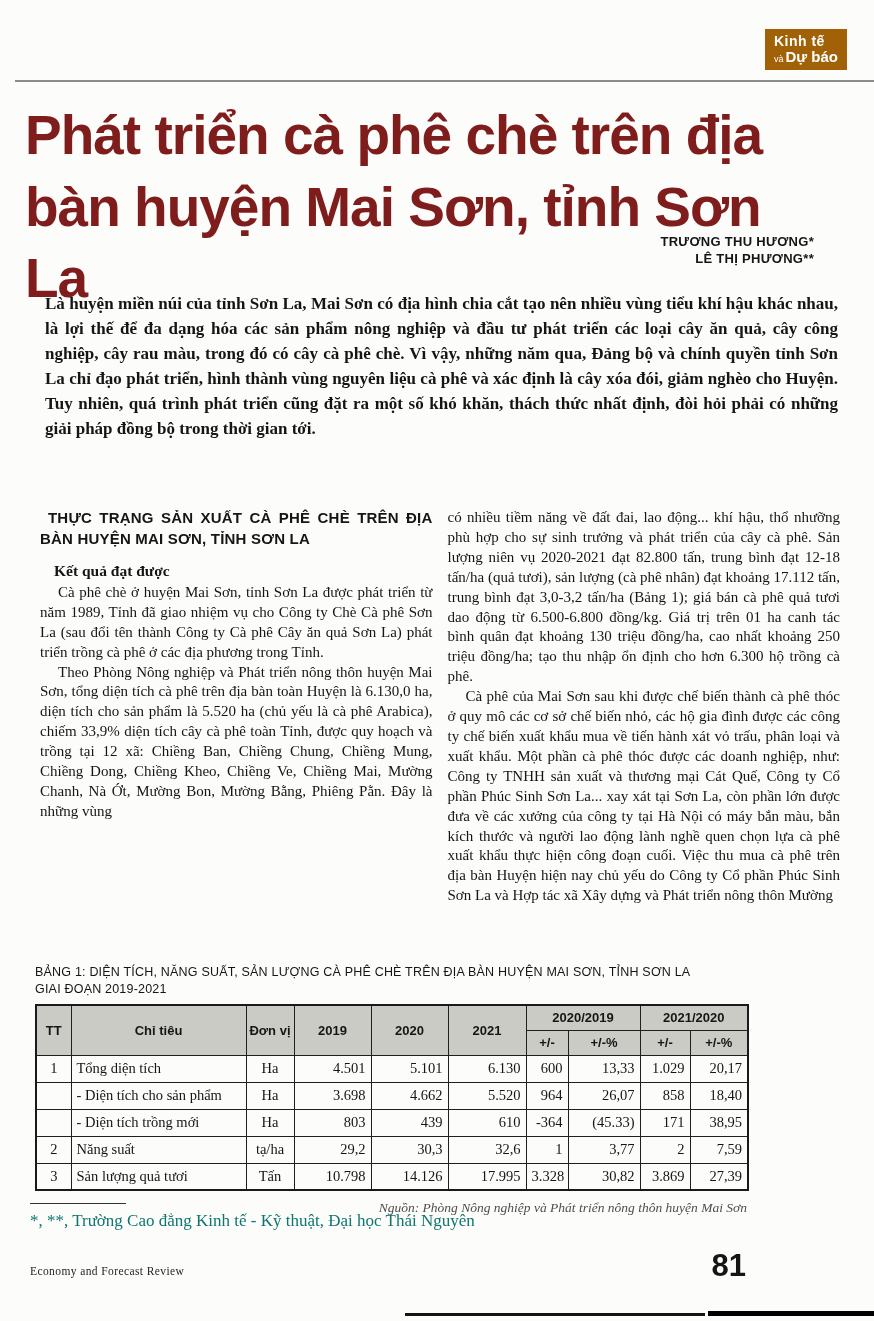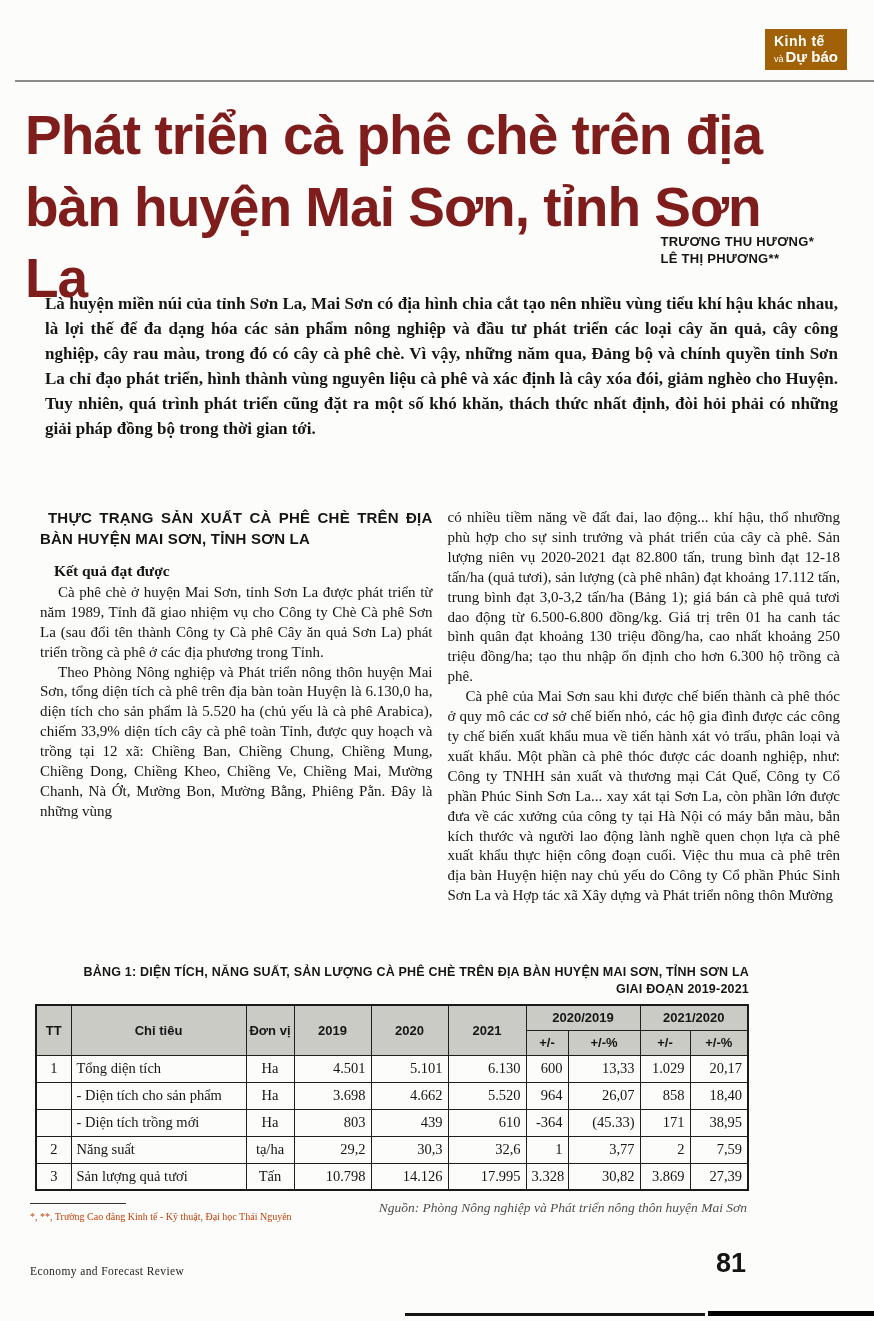--- a/index.html
+++ b/index.html
@@ -17,21 +17,21 @@
   .logo .l1 { display:block; font-size:14px; letter-spacing:0.5px; }
   .logo .l2 { display:block; font-size:15px; }
   .logo .sm { font-size:9px; font-weight:normal; margin-right:2px;margin-top:8px; }
   .header-rule { position:absolute; top:80px; left:15px; width:859px; height:2px; background:#8c8c8c; }
   .title {
     position:absolute; left:25px; top:100px; width:790px;
     font-family:"Liberation Sans", sans-serif; font-weight:bold;
     font-size:55px; line-height:1.3; letter-spacing:-1px; color:#7f1d1d;
   }
   .authors {
-    position:absolute; top:233px; right:60px; text-align:left;
+    position:absolute; top:233px; right:60px; text-align:right;
     font-family:"Liberation Sans", sans-serif; font-weight:bold;
     font-size:13px; line-height:17px; letter-spacing:0.3px;
   }
   .abstract {
     position:absolute; left:45px; top:292px; width:793px;
     font-weight:bold; font-size:17px; line-height:24.9px; text-align:justify;
   }
   
   .columns {
     position:absolute; left:40px; top:508px; width:800px; height:458px;
@@ -42,22 +42,22 @@
     font-family:"Liberation Sans", sans-serif; font-weight:bold;
     font-size:15px; line-height:20.5px; text-indent:8px; letter-spacing:0.2px;
     margin-bottom:12px;
   }
   .sub-heading { font-weight:bold; font-size:15.5px; text-indent:14px; margin-bottom:2px; }
   .col p { text-indent:18px; }
   .col p.no-indent { text-indent:0; }
   
   .table-block { position:absolute; left:30px; top:964px; width:800px; }
   .tbl-caption {
-    width:714px; margin-left:5px; text-align:right;
-    font-family:"Liberation Sans", sans-serif; font-weight:bold;
+    width:714px; margin-left:5px; text-align:left;
+    font-family:"Liberation Sans", sans-serif; font-weight:normal;
     font-size:12.5px; line-height:17px; letter-spacing:0.2px;
   }
   table.data {
     margin:6px 0 0 5px; width:712px; border-collapse:collapse; table-layout:fixed;
     border:2px solid #1a1a1a;
   }
   table.data th, table.data td { border:1px solid #1f1f1f; overflow:hidden; white-space:nowrap; }
   table.data thead th {
     background:#cbcbc6; font-family:"Liberation Sans", sans-serif;
     font-weight:bold; font-size:13px; height:25px; text-align:center;
@@ -65,25 +65,25 @@
   table.data tbody td { font-size:14.5px; height:27px; padding:1px 5px; }
   td.c { text-align:center; }
   td.r { text-align:right; }
   td.l { text-align:left; padding-left:5px; }
   .tbl-source {
     width:717px; margin-top:9px; text-align:right; font-style:italic;
     font-size:13.5px; color:#4d4d4d;
   }
   
   .footnote-rule { position:absolute; left:30px; top:1203px; width:96px; height:1px; background:#333; }
-  .footnote { position:absolute; left:30px; top:1211px; font-size:10px; color:#c2410c; }
+  .footnote { position:absolute; left:30px; top:1211px; font-size:17px; color:#0f766e; }
   .journal-name { position:absolute; left:30px; top:1265px; font-size:11.5px; letter-spacing:0.4px; color:#242424; }
   .page-number {
     position:absolute; right:128px; top:1248px;
-    font-family:"Liberation Sans", sans-serif; font-weight:bold; font-size:27px;
+    font-family:"Liberation Sans", sans-serif; font-weight:bold; font-size:31px;
   }
   .bottom-line-thin { position:absolute; left:405px; top:1313px; width:300px; height:3px; background:#141414; }
   .bottom-line-thick { position:absolute; left:708px; top:1311px; width:166px; height:5px; background:#000; }
 </style>
 </head>
 <body>
 
 <div class="page">
 
   <div class="logo">

